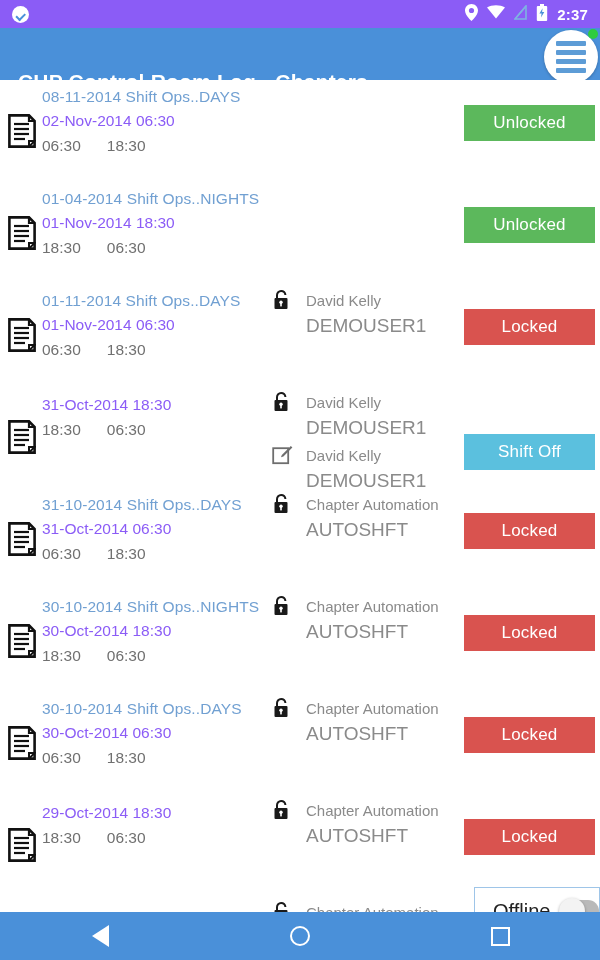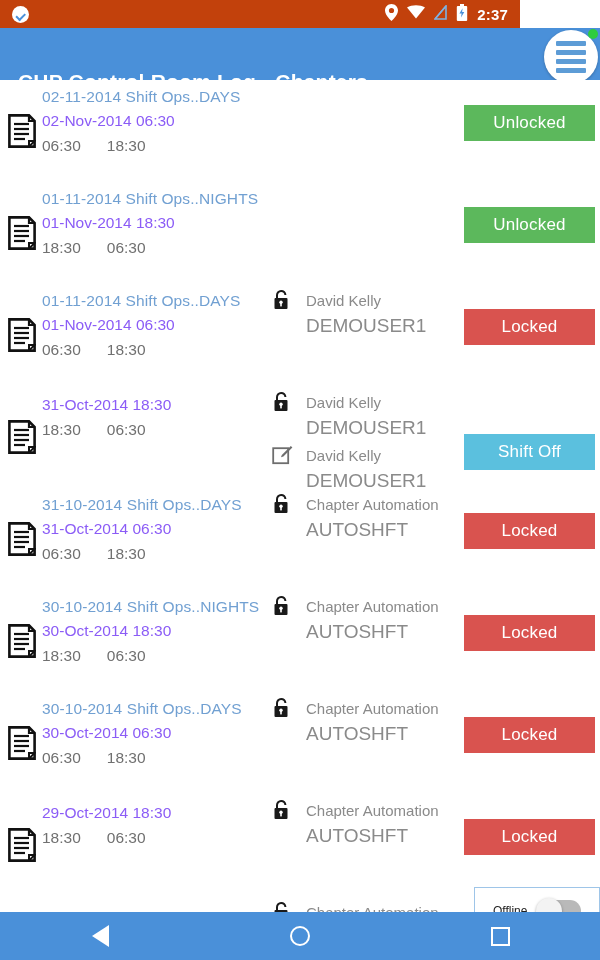--- a/index.html
+++ b/index.html
@@ -6,22 +6,22 @@
   html, body {
     width: 600px; height: 960px;
     font-family: "Liberation Sans", sans-serif;
     background: #ffffff;
     overflow: hidden;
   }
   #app { position: relative; width: 600px; height: 960px; background:#fff; }
 
   
   .statusbar {
-    position: absolute; top:0; left:0; width:520px; height:28px;
-    background:#c2410c; display:flex; align-items:center;
+    position: absolute; top:0; left:0; width:600px; height:28px;
+    background:#8b5cf6; display:flex; align-items:center;
     padding: 0 12px 0 12px;
   }
   .statusbar .left { display:flex; align-items:center; gap:6px; }
   .statusbar .right { margin-left:auto; display:flex; align-items:center; gap:9px; }
   .sb-time { color:#fff; font-size:15px; font-weight:bold; letter-spacing:0.2px; }
 
   .ico-check {
     width:17px; height:17px; border-radius:50%; background:#fff;
     position:relative; display:inline-block;
   }
@@ -111,21 +111,21 @@
 
   
   .offline-card {
     position:absolute; left:474px; top:887px;
     width:126px; height:48px;
     background:#ffffff; border:1px solid #9ec5e8;
     display:flex; align-items:center; gap:10px;
     padding-left:18px;
     z-index:6;
   }
-  .offline-label { font-size:12px; color:#222; }
+  .offline-label { font-size:20px; color:#222; }
   .toggle {
     position:relative; width:44px; height:22px;
     background:#b9b9b9; border-radius:11px; cursor:pointer;
   }
   .toggle .knob {
     position:absolute; left:-1px; top:-2px;
     width:26px; height:26px; border-radius:50%;
     background:#f3f3f3; box-shadow:0 1px 3px rgba(0,0,0,0.35);
   }
 
@@ -200,40 +200,40 @@
             <path d="M21 1.4v5.6h5.6" fill="none" stroke="#111" stroke-width="2.2"></path>
             <path d="M21 32.6l5.6-5.6h-5.6z" fill="#ffffff" stroke="#111" stroke-width="2"></path>
             <g stroke="#111" stroke-width="2.2">
               <path d="M6 10h15"></path>
               <path d="M6 15h15"></path>
               <path d="M6 20h15"></path>
               <path d="M6 25h11"></path>
             </g>
           </svg></span>
         <div class="col-main">
-          <div class="chapter-link">02-11-2014 Shift Ops..DAYS</div>
+          <div class="chapter-link">08-11-2014 Shift Ops..DAYS</div>
           <div class="chapter-date">02-Nov-2014  06:30</div>
           <div class="chapter-times"><span>06:30</span><span class="t2">18:30</span></div>
         </div>
         <button class="status-btn" style="background:#5cb85c; top:25px;">Unlocked</button>
       </div>
       <div class="row">
         <span class="doc-icon"><svg width="28" height="34" viewBox="0 0 28 34">
             <path d="M1.4 1.4h19.6l5.6 5.6v25.6H1.4z" fill="#ffffff" stroke="#111" stroke-width="2.6"></path>
             <path d="M21 1.4v5.6h5.6" fill="none" stroke="#111" stroke-width="2.2"></path>
             <path d="M21 32.6l5.6-5.6h-5.6z" fill="#ffffff" stroke="#111" stroke-width="2"></path>
             <g stroke="#111" stroke-width="2.2">
               <path d="M6 10h15"></path>
               <path d="M6 15h15"></path>
               <path d="M6 20h15"></path>
               <path d="M6 25h11"></path>
             </g>
           </svg></span>
         <div class="col-main">
-          <div class="chapter-link">01-11-2014 Shift Ops..NIGHTS</div>
+          <div class="chapter-link">01-04-2014 Shift Ops..NIGHTS</div>
           <div class="chapter-date">01-Nov-2014  18:30</div>
           <div class="chapter-times"><span>18:30</span><span class="t2">06:30</span></div>
         </div>
         <button class="status-btn" style="background:#5cb85c; top:25px;">Unlocked</button>
       </div>
       <div class="row">
         <span class="doc-icon"><svg width="28" height="34" viewBox="0 0 28 34">
             <path d="M1.4 1.4h19.6l5.6 5.6v25.6H1.4z" fill="#ffffff" stroke="#111" stroke-width="2.6"></path>
             <path d="M21 1.4v5.6h5.6" fill="none" stroke="#111" stroke-width="2.2"></path>
             <path d="M21 32.6l5.6-5.6h-5.6z" fill="#ffffff" stroke="#111" stroke-width="2"></path>

